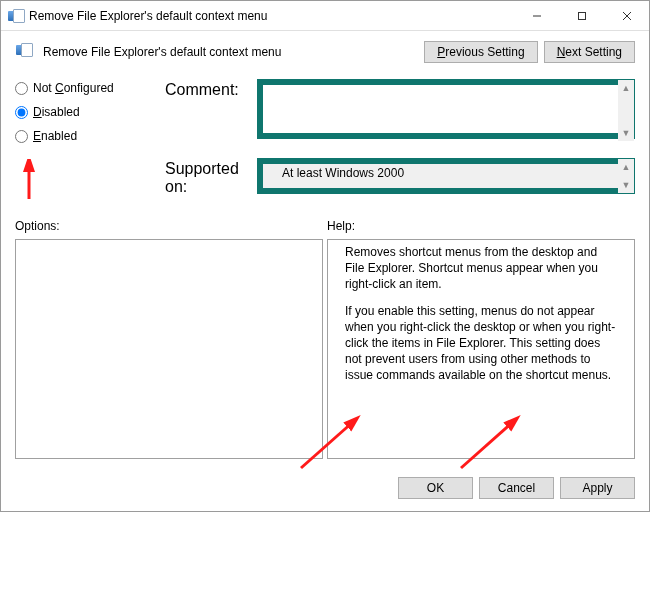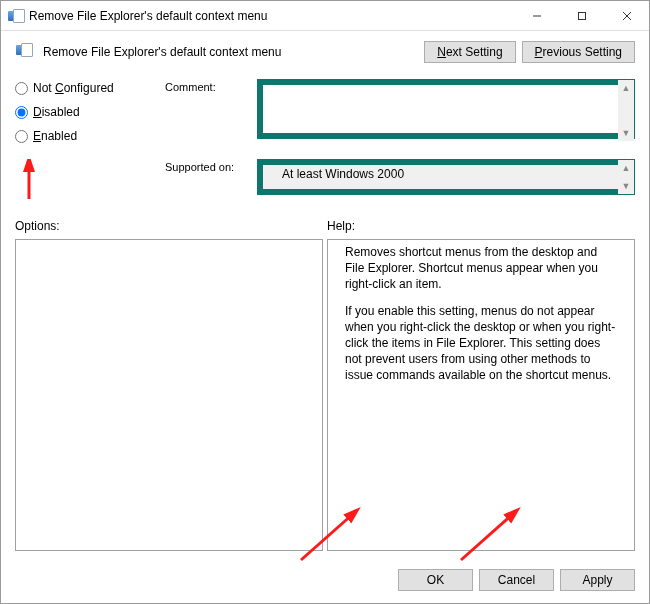--- a/index.html
+++ b/index.html
@@ -4,21 +4,21 @@
 <style>
   * { box-sizing: border-box; }
   html, body {
     margin: 0; padding: 0;
     font-family: "Segoe UI", Tahoma, sans-serif;
     font-size: 12px;
     color: #000;
     background: #fff;
   }
   .window {
-    width: 650px; height: 604px;
+    width: 650px; height: 512px;
     border: 1px solid #9a9a9a;
     display: flex; flex-direction: column;
     position: relative;
     background: #fff;
   }
   .titlebar {
     height: 30px;
     display: flex; align-items: center;
     border-bottom: 1px solid #e0e0e0;
     padding-left: 6px;
@@ -85,21 +85,21 @@
     margin-top: 6px;
     margin-left: 3px;
   }
   .comments {
     flex: 1;
     display: grid;
     grid-template-columns: 92px 1fr;
     row-gap: 10px;
     align-items: start;
   }
-  .clabel { font-size: 11px; padding-top: 2px; }
+  .clabel { font-size: 16px; padding-top: 2px; }
   .tbox {
     border: 6px solid #0f766e;
     background: #fff;
     position: relative;
     font-size: 12px;
     padding: 2px 18px 2px 19px;
     overflow: hidden;
     resize: none;
     font-family: inherit;
     width: 100%;
@@ -214,22 +214,22 @@
       </div>
     </div>
   </div>
 
   <div class="body">
 
     <div class="row1">
       <span class="sicon gpicon"></span>
       <span class="stitle">Remove File Explorer's default context menu</span>
       <div class="navbtns">
+        <button class="btn"><span><span class="underline">P</span>revious Setting</span></button>
         <button class="btn"><span><span class="underline">N</span>ext Setting</span></button>
-        <button class="btn"><span><span class="underline">P</span>revious Setting</span></button>
       </div>
     </div>
 
     <div class="row2">
       <div class="radios">
         <label class="radio">
           <input type="radio" name="state" style="">
           <span>Not <span class="underline">C</span>onfigured</span>
         </label>
         <label class="radio">

